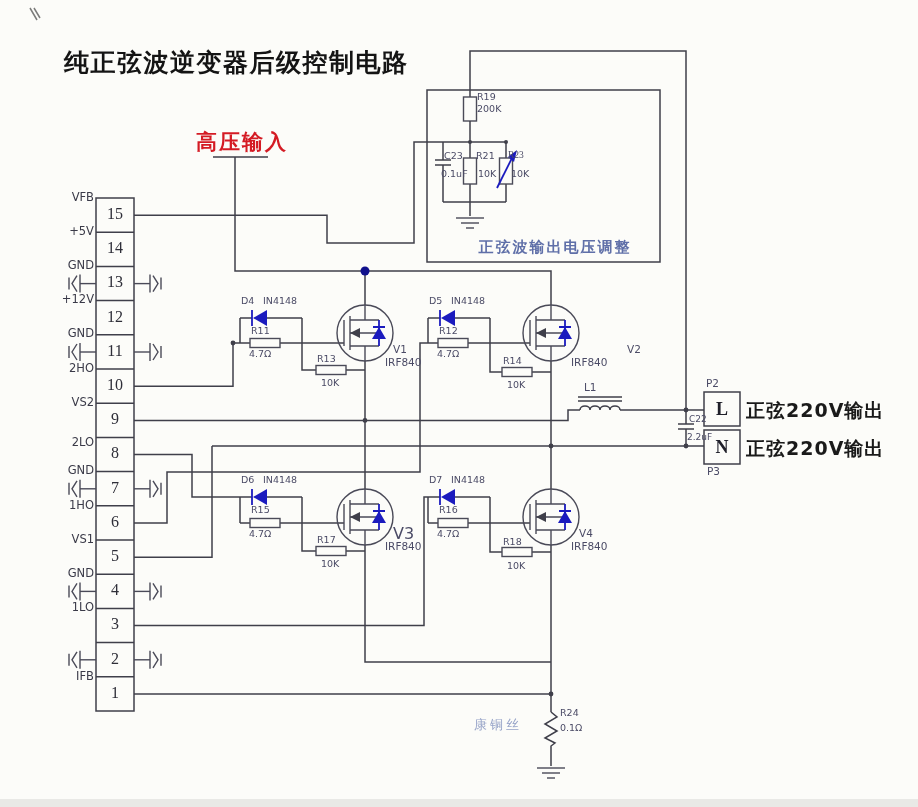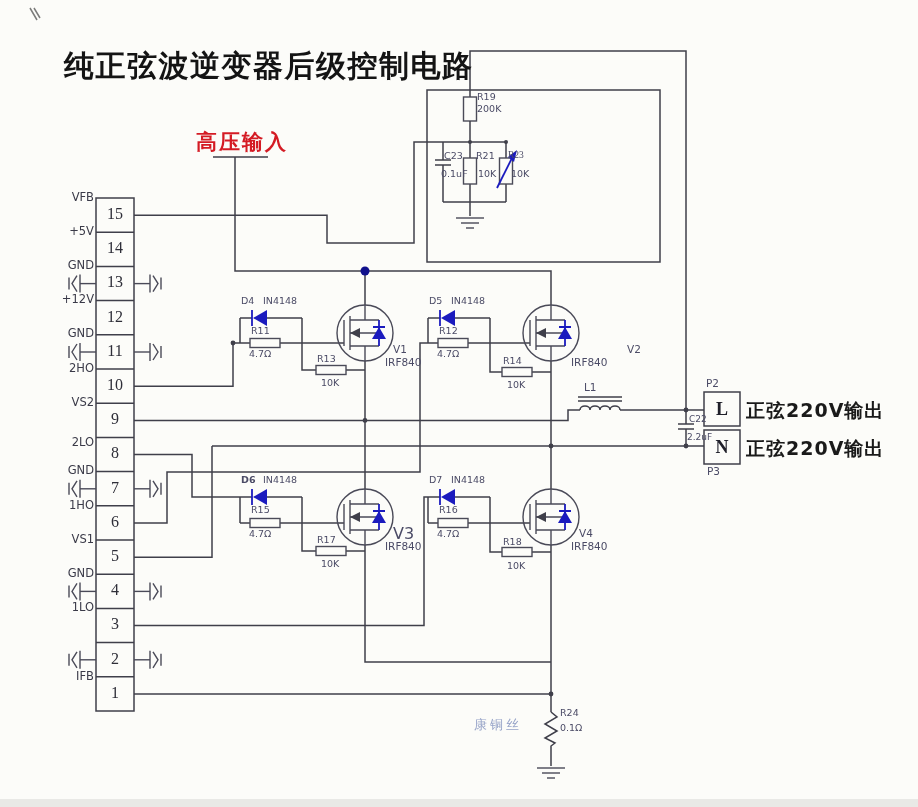--- a/index.html
+++ b/index.html
@@ -7,21 +7,21 @@
          font-family:"DejaVu Sans",sans-serif;}
   svg{position:absolute;left:0;top:0;}
   .w{stroke:#3f3f4a;stroke-width:1.5;fill:none;}
   .w2{stroke:#4a4a58;stroke-width:1.4;fill:none;}
   .blu{fill:#1b1bbe;stroke:none;}
   .blul{stroke:#1b1bbe;stroke-width:1.8;fill:none;}
   .lbl{position:absolute;white-space:nowrap;color:#4b4b66;font-size:9.5px;line-height:11px;}
   .pinnum{position:absolute;width:38px;text-align:center;color:#2e2e38;
           font-family:"Liberation Serif",serif;font-size:16px;line-height:18px;}
   .pinlbl{position:absolute;left:20px;width:74px;text-align:right;color:#3a3a48;font-size:11.5px;line-height:13px;}
-  .title{position:absolute;color:#141414;font-size:30px;font-weight:700;letter-spacing:1.5px;}
+  .title{position:absolute;color:#141414;font-size:25px;font-weight:700;letter-spacing:1.5px;}
   .hv{position:absolute;color:#d41b24;font-size:21px;font-weight:700;letter-spacing:2px;}
   .outtxt{position:absolute;color:#1a1a1a;font-size:19px;font-weight:700;letter-spacing:1px;}
   .cap-blue{position:absolute;color:#5f6fa8;font-size:15px;font-weight:700;letter-spacing:2px;}
   .note-blue{position:absolute;color:#96a3c8;font-size:13px;letter-spacing:3px;}
   .term{position:absolute;width:36px;text-align:center;color:#20202a;
         font-family:"Liberation Serif",serif;font-size:18px;font-weight:700;}
 </style>
 </head>
 <body>
 
@@ -224,40 +224,41 @@
 <div class="pinlbl" style="top:670px;">IFB</div>
 
 <div class="lbl" style="left:477px;top:91px;">R19</div>
 <div class="lbl" style="left:477px;top:103px;">200K</div>
 <div class="lbl" style="left:444px;top:150px;">C23</div>
 <div class="lbl" style="left:441px;top:168px;">0.1uF</div>
 <div class="lbl" style="left:476px;top:150px;">R21</div>
 <div class="lbl" style="left:478px;top:168px;">10K</div>
 <div class="lbl" style="left:508px;top:150px;font-family:Liberation Serif, serif;">R23</div>
 <div class="lbl" style="left:511px;top:168px;">10K</div>
+<div class="cap-blue" style="left:460px;top:238px;width:190px;text-align:center;">正弦波输出电压调整</div>
 
 <div class="lbl" style="left:241px;top:295px;">D4</div>
 <div class="lbl" style="left:263px;top:295px;">IN4148</div>
 <div class="lbl" style="left:251px;top:325px;">R11</div>
 <div class="lbl" style="left:249px;top:348px;">4.7Ω</div>
 <div class="lbl" style="left:317px;top:353px;">R13</div>
 <div class="lbl" style="left:321px;top:377px;">10K</div>
 <div class="lbl" style="left:393px;top:344px;font-size:10.5px;">V1</div>
 <div class="lbl" style="left:385px;top:357px;font-size:10.5px;">IRF840</div>
 
 <div class="lbl" style="left:429px;top:295px;">D5</div>
 <div class="lbl" style="left:451px;top:295px;">IN4148</div>
 <div class="lbl" style="left:439px;top:325px;">R12</div>
 <div class="lbl" style="left:437px;top:348px;">4.7Ω</div>
 <div class="lbl" style="left:503px;top:355px;">R14</div>
 <div class="lbl" style="left:507px;top:379px;">10K</div>
 <div class="lbl" style="left:579px;top:344px;font-size:10.5px;margin-left:48px;">V2</div>
 <div class="lbl" style="left:571px;top:357px;font-size:10.5px;">IRF840</div>
 
-<div class="lbl" style="left:241px;top:474px;font-weight:bold;">D6</div>
+<div class="lbl" style="left:241px;top:474px;">D6</div>
 <div class="lbl" style="left:263px;top:474px;">IN4148</div>
 <div class="lbl" style="left:251px;top:504px;">R15</div>
 <div class="lbl" style="left:249px;top:528px;">4.7Ω</div>
 <div class="lbl" style="left:317px;top:534px;">R17</div>
 <div class="lbl" style="left:321px;top:558px;">10K</div>
 <div class="lbl" style="left:393px;top:528px;font-size:16px;">V3</div>
 <div class="lbl" style="left:385px;top:541px;font-size:10.5px;">IRF840</div>
 
 <div class="lbl" style="left:429px;top:474px;">D7</div>
 <div class="lbl" style="left:451px;top:474px;">IN4148</div>

